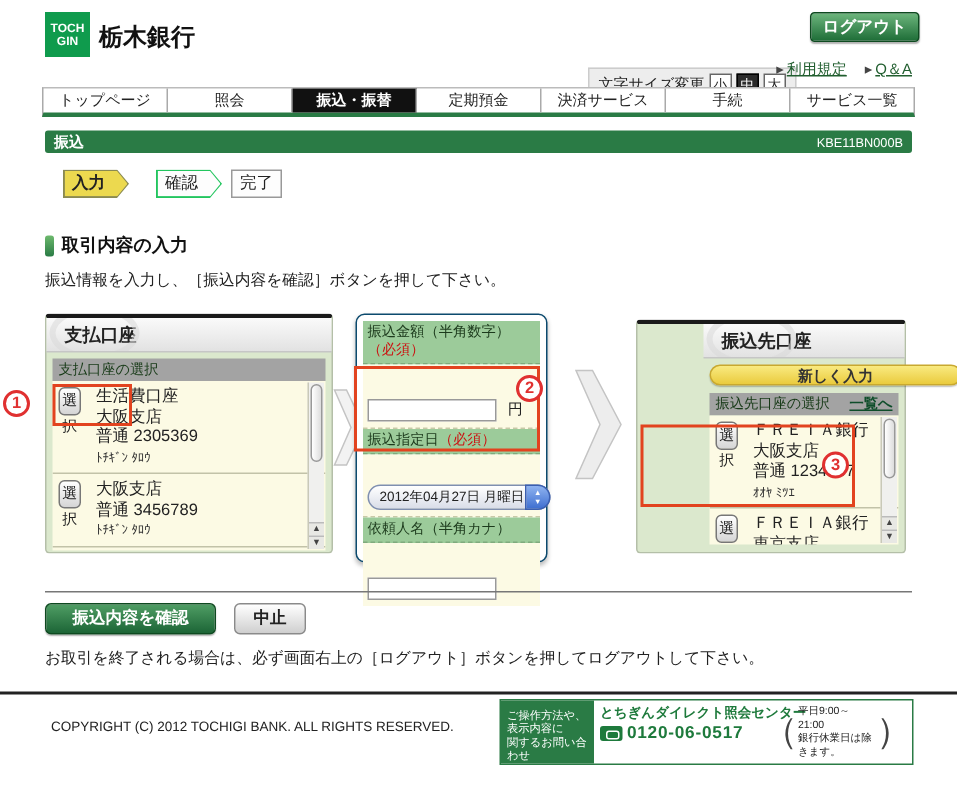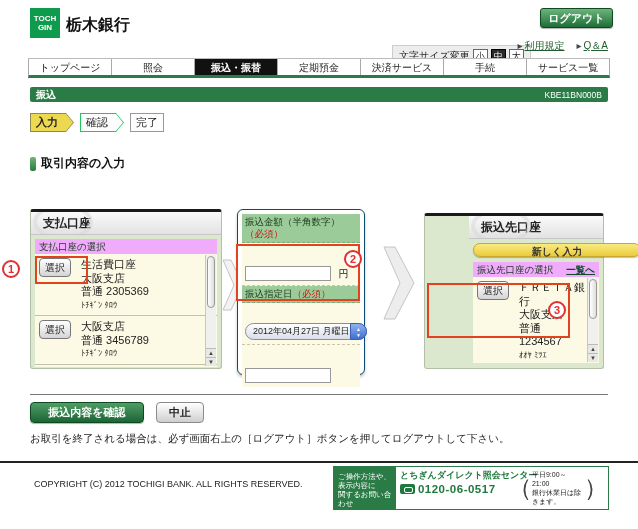--- a/index.html
+++ b/index.html
@@ -25,42 +25,42 @@
   .nav-item.active { background:#111; color:#fff; font-weight:bold; }
 
   
   .title-bar { position:absolute; left:30px; top:87px; width:578px; height:15px; background:#2a7b45; border-radius:2px; color:#fff; display:flex; justify-content:space-between; align-items:center; padding:0 6px; }
   .title-bar .t { font-size:10px; font-weight:bold; }
   .title-bar .code { font-size:8.5px; }
 
   
   .steps { position:absolute; left:30px; top:113px; display:flex; gap:6px; }
   .step { position:relative; width:44px; height:19px; }
-  .step.arrow { clip-path:polygon(0 0,calc(100% - 8px) 0,100% 50%,calc(100% - 8px) 100%,0 100%); background:#8a8a52; }
+  .step.arrow { clip-path:polygon(0 0,calc(100% - 8px) 0,100% 50%,calc(100% - 8px) 100%,0 100%); background:#8a8a52;margin-left:12px; }
   .step.arrow.gray { background:#22c55e; }
   .step-in { position:absolute; left:1px; top:1px; right:1px; bottom:1px; clip-path:polygon(0 0,calc(100% - 7px) 0,100% 50%,calc(100% - 7px) 100%,0 100%); background:#ecd94f; font-size:11px; font-weight:bold; line-height:17px; padding-left:5px; color:#222; }
   .step.arrow.gray .step-in { background:#fdfdfd; font-weight:normal; }
   .step.box { width:34px; border:1px solid #999; background:#fdfdfd; font-size:11px; line-height:17px; text-align:center; }
 
   
   .sect-head { position:absolute; left:30px; top:155px; display:flex; align-items:center; gap:5px; }
   .sect-bullet { width:6px; height:14px; background:linear-gradient(#6db96d,#2a7b45); border-radius:2px; }
   .sect-title { font-size:12px; font-weight:bold; color:#111; }
   .instruction { position:absolute; left:30px; top:180px; font-size:10.5px; color:#222; }
 
   
   .panels { position:absolute; left:30px; top:209px; width:578px; height:172px; }
   .panel { position:absolute; border:1px solid #b4bfa8; border-top:3px solid #1a1a1a; border-radius:3px; background:#dbe8cd; }
   .panel-title { position:relative; height:23px; background:linear-gradient(#fafafa,#e2e2e2); border-bottom:1px solid #c6c6c6; font-size:12px; font-weight:bold; color:#222; line-height:22px; padding-left:12px; overflow:hidden; }
   .wm { position:absolute; left:2px; top:-8px; width:60px; height:36px; border:4px solid #d9d9d9; border-radius:50%; opacity:.55; }
-  .list-header { height:15px; background:#f0abfc; font-size:9.5px; color:#173a17; line-height:15px; padding:0 4px; display:flex; justify-content:space-between; }
+  .list-header { height:15px; background:#a3a3a3; font-size:9.5px; color:#173a17; line-height:15px; padding:0 4px; display:flex; justify-content:space-between; }
   .list-header a { color:#0e4d2a; font-weight:bold; text-decoration:underline; cursor:pointer; }
   .list-wrap { position:relative; background:#fcfae4; overflow:hidden; }
   .acct-row { display:flex; align-items:flex-start; padding:4px 14px 3px 4px; border-bottom:1px solid #c2c2a8; }
-  .btn-select { width:32px; height:19px; background:linear-gradient(#ffffff,#d5d5d5); border:1px solid #777; border-radius:4px; font-size:10px; text-align:center; line-height:17px; color:#222; cursor:pointer; flex:0 0 auto; }
+  .btn-select { width:15px; height:19px; background:linear-gradient(#ffffff,#d5d5d5); border:1px solid #777; border-radius:4px; font-size:10px; text-align:center; line-height:17px; color:#222; cursor:pointer; flex:0 0 auto; }
   .acct-lines { margin-left:10px; font-size:11px; line-height:13.5px; color:#222; }
   .kana { font-size:8.5px; color:#333; }
   .sb { position:absolute; right:1px; top:1px; bottom:1px; width:11px; background:#f0f0ee; border-left:1px solid #c9c9b8; display:flex; flex-direction:column; }
   .sb-thumb { margin:1px; height:52px; background:linear-gradient(90deg,#fff,#ddd); border:1px solid #999; border-radius:5px; cursor:pointer; }
   .sb-btns { margin-top:auto; }
   .sb-btn { height:9px; font-size:6px; line-height:9px; text-align:center; color:#444; border-top:1px solid #bbb; background:#e8e8e4; cursor:pointer; }
 
   
   .panel-left { left:0; top:0; width:192px; height:160px; }
   .panel-left .inner { margin:4px; }
@@ -156,20 +156,21 @@
     <div class="step arrow gray">
         <div class="step-in">確認</div>
       </div>
     <div class="step box">完了</div>
   </div>
 
   <div class="sect-head">
     <div class="sect-bullet"></div>
     <div class="sect-title">取引内容の入力</div>
   </div>
+  <div class="instruction">振込情報を入力し、［振込内容を確認］ボタンを押して下さい。</div>
 
   <div class="panels">
 
     <svg class="flow-arrow" style="left:192px; top:50px;" width="22" height="52" viewBox="0 0 22 52">
       <polygon points="1,1 9,1 21,26 9,51 1,51 12,26" fill="#f2f2f2" stroke="#c4c4c4"></polygon>
     </svg>
 
     <svg class="flow-arrow" style="left:352px; top:36px;" width="34" height="76" viewBox="0 0 34 76">
       <polygon points="2,2 13,2 32,38 13,74 2,74 18,38" fill="#ededed" stroke="#c4c4c4"></polygon>
     </svg>
@@ -228,20 +229,23 @@
         <span>振込指定日</span><span class="req">（必須）</span>
       </div>
       <div class="m-row">
         <div class="dsel">
           <span>2012年04月27日 月曜日</span>
           <div class="dsel-cap">
             <div>▲</div>
             <div>▼</div>
           </div>
         </div>
+      </div>
+      <div class="m-label">
+        <span>依頼人名（半角カナ）</span>
       </div>
       <div class="m-row" style="border-bottom:none;">
         <input class="txt-input" type="text" value="" style="">
       </div>
     </div>
 
     <div class="panel panel-right">
       <div class="panel-title">
         <div class="wm"></div>
         <span>振込先口座</span>

